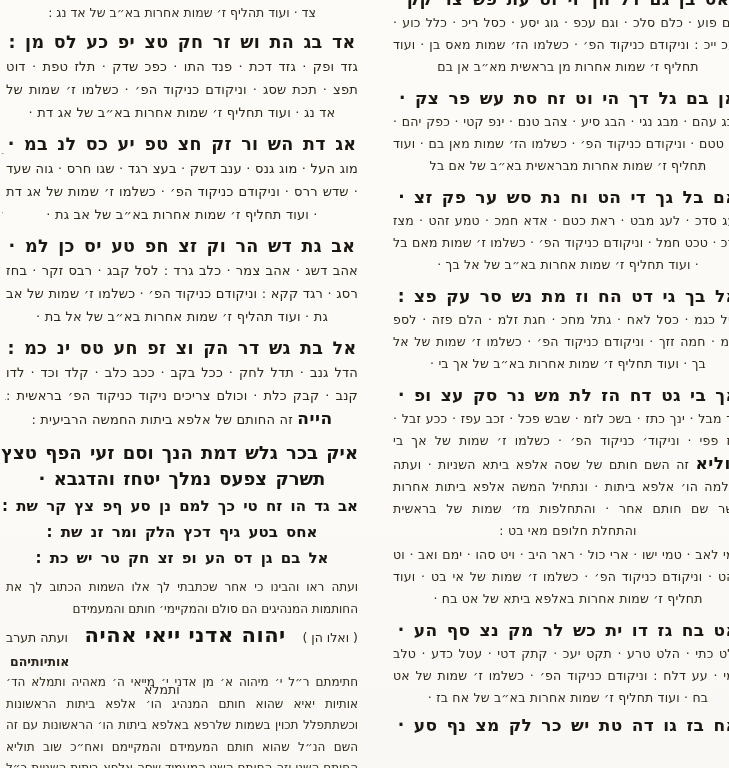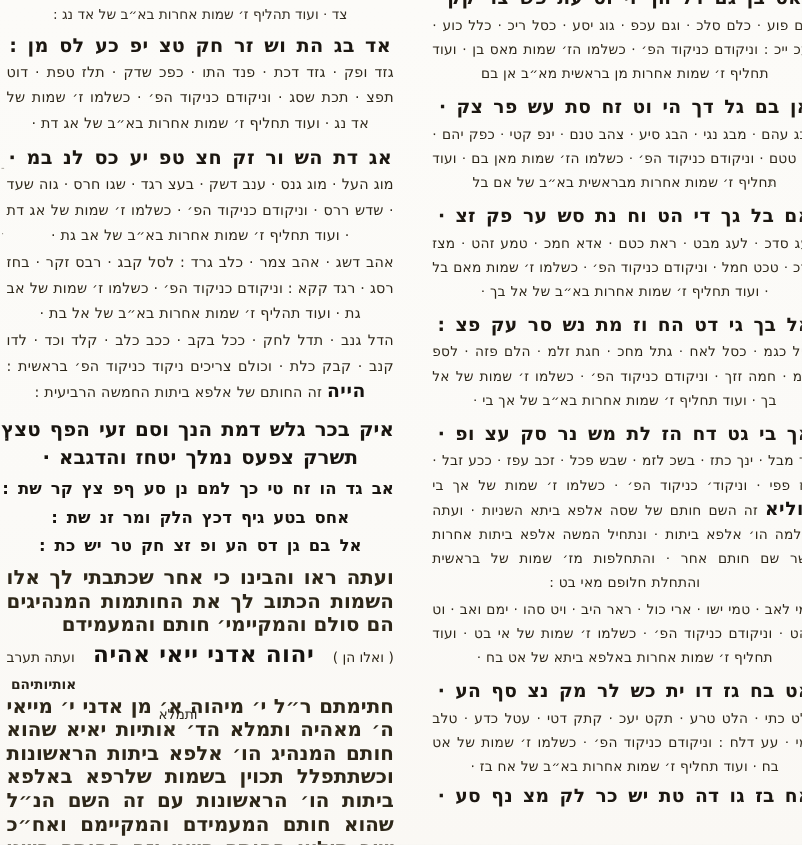--- a/index.html
+++ b/index.html
@@ -33,22 +33,22 @@
   .atbash{
     font-weight:bold;font-size:18px;line-height:26px;margin-top:9px;
     text-align:center;word-spacing:2px;white-space:nowrap;color:#191510;
   }
   .atbash2{margin-top:0;}
   .albam{
     font-weight:bold;font-size:15px;line-height:23px;margin-top:3px;
     text-align:center;word-spacing:3px;white-space:nowrap;color:#191510;
   }
   .para{
-    font-size:18px;line-height:21.5px;margin-top:7px;
-    text-align:justify;text-align-last:right;color:#2e2719;font-weight:bold;
+    font-size:12px;line-height:21.5px;margin-top:7px;
+    text-align:justify;text-align-last:right;color:#2e2719;
   }
   .names-line{
     display:flex;justify-content:space-between;align-items:baseline;
     margin-top:2px;line-height:27px;
   }
   .names-line .side{font-size:12.5px;color:#2e2719;}
   .divine-names{font-weight:bold;font-size:21px;letter-spacing:.5px;color:#161310;}
   .split-line{position:relative;height:21px;line-height:21px;font-size:12.5px;}
   .split-center{position:absolute;left:138px;margin-top:28px;}
   .split-left{position:absolute;left:4px;font-weight:bold;}
@@ -62,22 +62,24 @@
 
   <div class="col col-left">
     <div class="cont-line">צד · ועוד תהליף ז׳ שמות אחרות בא״ב של אד נג :</div>
 
     <div class="hdr">אד בג הת וש זר חק טצ יפ כע לס מן :</div>
     <div class="body-j">גזד ופק · גזד דכת · פנד התו · כפכ שדק · תלז טפת · דוט תפצ · תכת שסג · וניקודם כניקוד הפ׳ · כשלמו ז׳ שמות של אד נג · ועוד תחליף ז׳ שמות אחרות בא״ב של אג דת ·</div>
 
     <div class="hdr">אג דת הש ור זק חצ טפ יע כס לנ במ ·</div>
     <div class="body-j">מוג העל · מוג גנס · ענב דשק · בעצ רגד · שגו חרס · גוה שעד · שדש ררס · וניקודם כניקוד הפ׳ · כשלמו ז׳ שמות של אג דת · ועוד תחליף ז׳ שמות אחרות בא״ב של אב גת ·</div>
 
+    <div class="hdr">אב גת דש הר וק זצ חפ טע יס כן למ ·</div>
     <div class="body-j">אהב דשג · אהב צמר · כלב גרד : לסל קבג · רבס זקר · בחז רסג · רגד קקא : וניקודם כניקוד הפ׳ · כשלמו ז׳ שמות של אב גת · ועוד תהליף ז׳ שמות אחרות בא״ב של אל בת ·</div>
 
+    <div class="hdr">אל בת גש דר הק וצ זפ חע טס ינ כמ :</div>
     <div class="body-j">
       <span>הדל גנב · תדל לחק · ככל בקב · ככב כלב · קלד וכד · לדו קנב · קבק כלת · וכולם צריכים ניקוד כניקוד הפ׳ בראשית :</span>
       <span class="bigword">הייה</span>
       <span>זה החותם של אלפא ביתות החמשה הרביעית :</span>
     </div>
 
     <div class="atbash">איק בכר גלש דמת הנך וסם זעי הפף טצץ</div>
     <div class="atbash atbash2">תשרק צפעס נמלך יטחז והדגבא ·</div>
 
     <div class="albam">אב גד הו זח טי כך למם נן סע ףפ צץ קר שת :</div>

